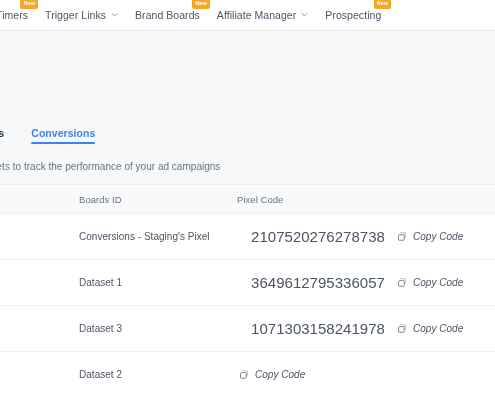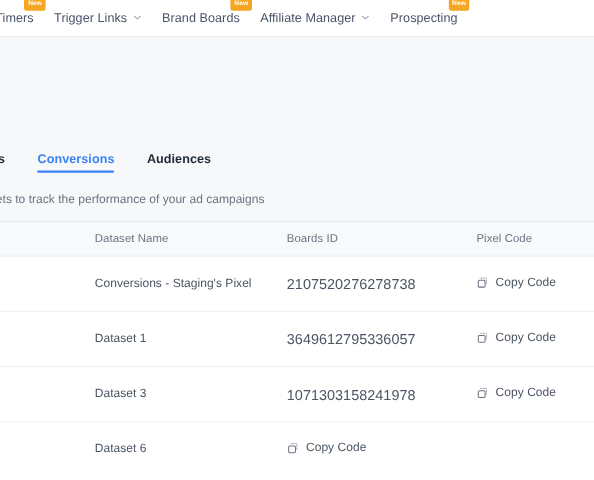--- a/index.html
+++ b/index.html
@@ -175,30 +175,32 @@
     display: flex;
     align-items: center;
   }
   .cell-name {
     font-size: 10px;
     color: #4b5563;
     letter-spacing: 0.03px;
     white-space: nowrap;
   }
   .cell-id {
-    font-size: 12px;
+    font-size: 15px;
     color: #4b5563;
     letter-spacing: 0.03px;
     white-space: nowrap;
+    text-align: center;
   }
   .copy-cell {
     display: inline-flex;
     align-items: flex-end;
     cursor: pointer;
     white-space: nowrap;
+    font-style: italic;
   }
   .copy-icon {
     display: inline-flex;
     width: 11px;
     height: 11px;
     margin-right: 5px;
     align-items: center;
     justify-content: center;
   }
   .copy-icon svg { display: block; }
@@ -250,32 +252,28 @@
 <div class="spacer-band"></div>
 
 <div class="subtabs">
   <div class="subtab">
     <span>ges</span>
   </div>
   <div class="subtab active">
     <span>Conversions</span>
     <span class="subtab-underline"></span>
   </div>
-  <div class="subtab">
-    <span>Audiences</span>
-  </div>
 </div>
 
 <div class="description">he datasets to track the performance of your ad campaigns</div>
 
 <div class="card">
 
   <div class="table-head">
     <div class="col-check"></div>
-    <div class="col-name th">Dataset Name</div>
     <div class="col-id th">Boards ID</div>
     <div class="col-code th">Pixel Code</div>
   </div>
 
   <div class="trow">
     <div class="col-check radio-holder"></div>
     <div class="col-name cell-name">Conversions - Staging's Pixel</div>
     <div class="col-id cell-id">2107520276278738</div>
     <div class="col-code">
       <span class="copy-cell">
@@ -325,21 +323,21 @@
         </span>
         <span class="copy-label">Copy Code</span>
       </span>
     </div>
   </div>
 
   <div class="trow">
     <div class="col-check radio-holder">
       
     </div>
-    <div class="col-name cell-name">Dataset 6</div>
+    <div class="col-name cell-name">Dataset 2</div>
     <div class="col-code">
       <span class="copy-cell">
         <span class="copy-icon">
           <svg width="11" height="11" viewBox="0 0 14 14">
             <path d="M4.6 2.2 h6.0 v6.0" fill="none" stroke="#9aa2af" stroke-width="1" stroke-linecap="round" stroke-linejoin="round" stroke-dasharray="1.4 1.3"></path>
             <rect x="2.0" y="4.6" width="7.2" height="7.2" rx="1.2" fill="none" stroke="#6b7280" stroke-width="1.1"></rect>
           </svg>
         </span>
         <span class="copy-label">Copy Code</span>
       </span>

